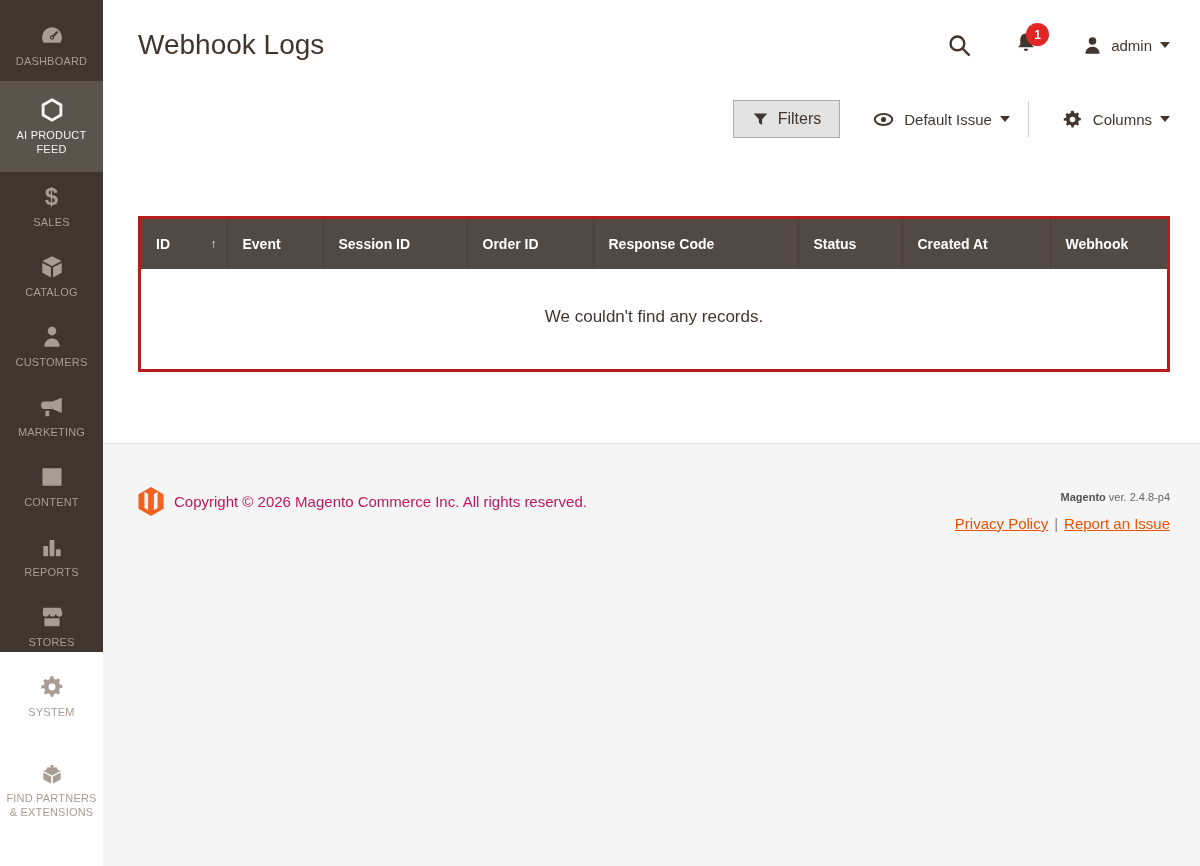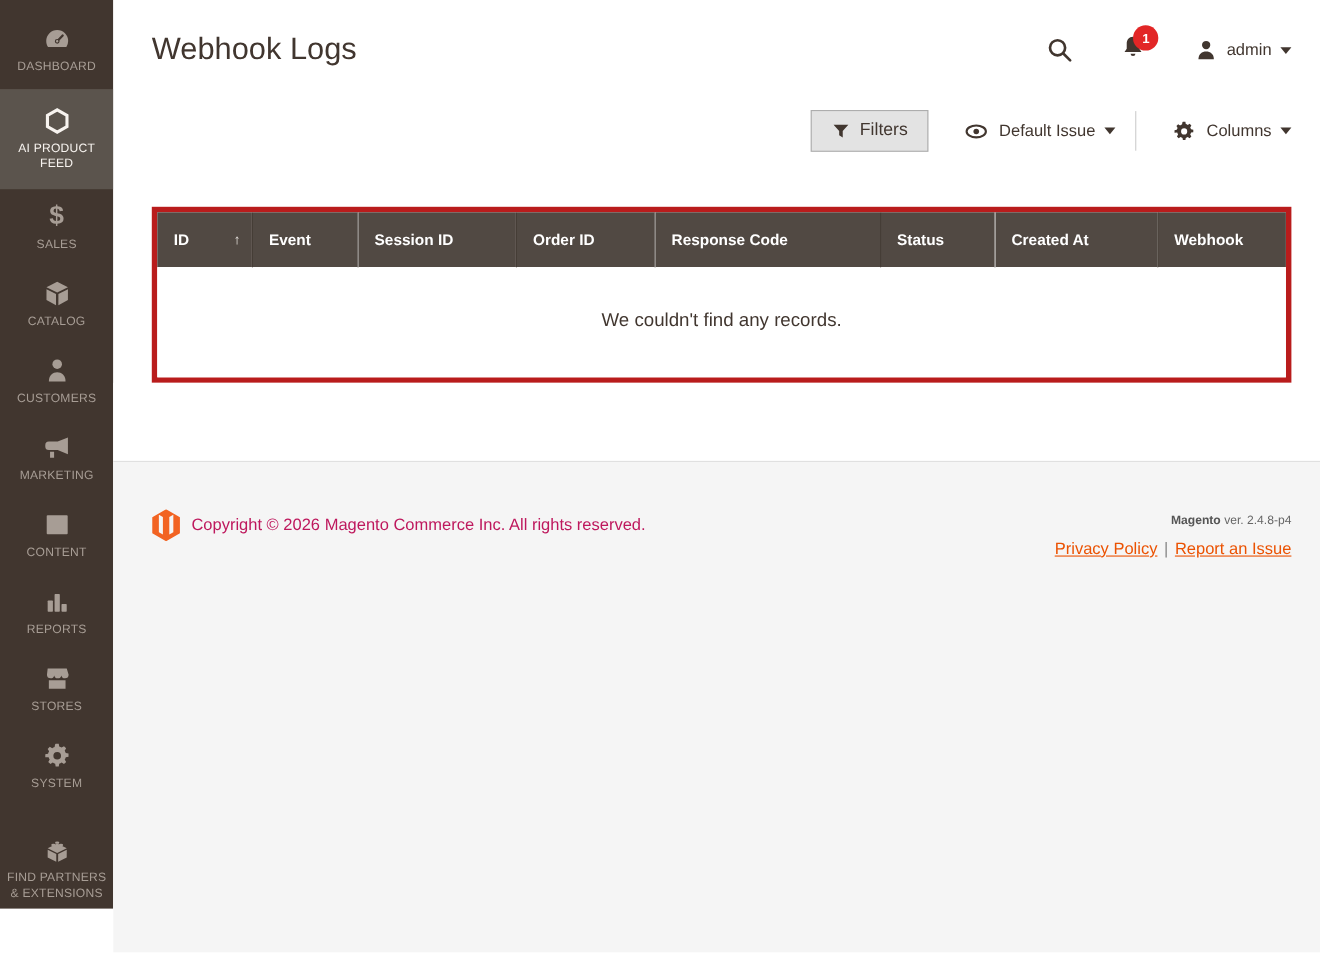--- a/index.html
+++ b/index.html
@@ -5,21 +5,21 @@
   * { margin:0; padding:0; box-sizing:border-box; }
   html,body { width:1200px; height:866px; overflow:hidden; }
   body {
     font-family:"Liberation Sans","DejaVu Sans",sans-serif;
     background:#fff; color:#41362f;
     display:flex;
   }
 
   
   .sidebar {
-    width:103px; min-width:103px; height:826px;
+    width:103px; min-width:103px; height:652px;
     background:#41362f;
     display:flex; flex-direction:column; align-items:stretch;
     padding-top:2px;
   }
   .menu-divider {
     height:1px; background:#6b635b; border:none;
     margin:1px 18px 8px 18px;
   }
   .menu-divider.lower { margin:10px 18px 6px 18px; }
   .menu-item {
@@ -77,21 +77,21 @@
     padding:8px 18px; font-size:16px; color:#41362f; cursor:pointer;
     font-family:inherit; height:38px;
   }
   .filters-btn svg { width:17px; height:17px; fill:#41362f; }
   .tb-group { display:flex; align-items:center; cursor:pointer; margin-left:33px; }
   .tb-group svg { width:21px; height:21px; fill:#41362f; }
   .tb-label { margin-left:10px; font-size:15px; color:#41362f; }
   .tb-divider { width:1px; height:36px; background:#ccc; margin-left:18px; }
 
   
-  .grid-wrap { margin:50px 36px 0 35px; border:5px solid #b91c1c; }
+  .grid-wrap { margin:78px 36px 0 35px; border:3px solid #b91c1c; }
   table.grid { width:100%; border-collapse:collapse; table-layout:fixed; }
   table.grid th {
     background:#514943; color:#fff; text-align:left;
     font-size:14px; font-weight:bold;
     padding:16px 10px 16px 15px; height:50px;
     border-left:1px solid #453d36; cursor:pointer;
     white-space:nowrap; overflow:hidden;
   }
   table.grid th:first-child { border-left:none; }
   .th-inner { display:flex; align-items:center; justify-content:space-between; }

